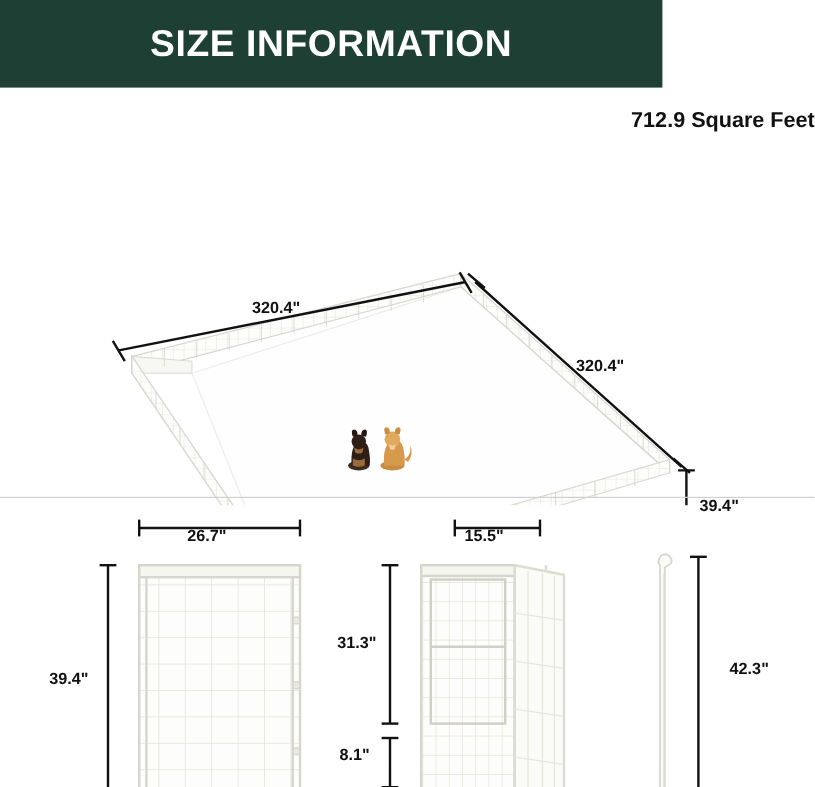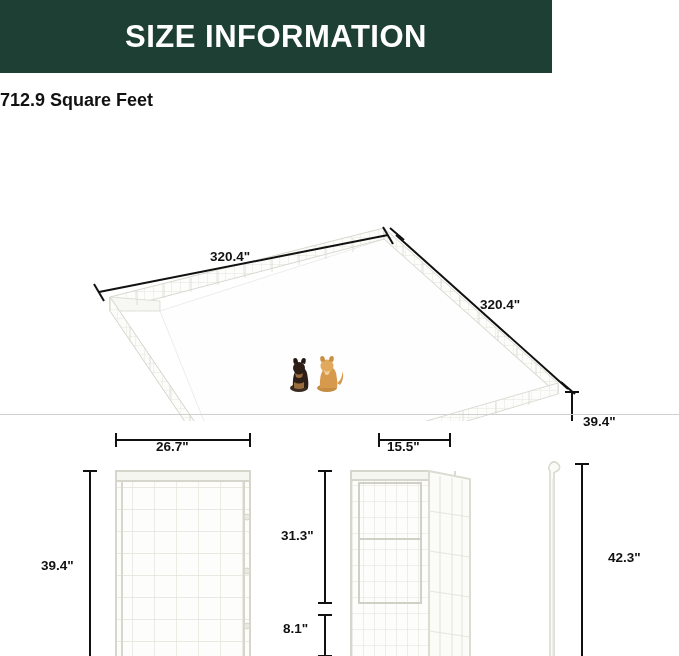--- a/index.html
+++ b/index.html
@@ -26,21 +26,21 @@
   }
   .header-title {
     color: #ffffff;
     font-size: 31px;
     font-weight: bold;
     letter-spacing: 0.5px;
   }
   
   .area-label {
     width: 679px;
-    text-align: left;
+    text-align: right;
     font-size: 18px;
     font-weight: bold;
     margin-top: 17px;
     color: #111;
   }
   
   .top-scene {
     position: relative;
     width: 679px;
     height: 310px;

